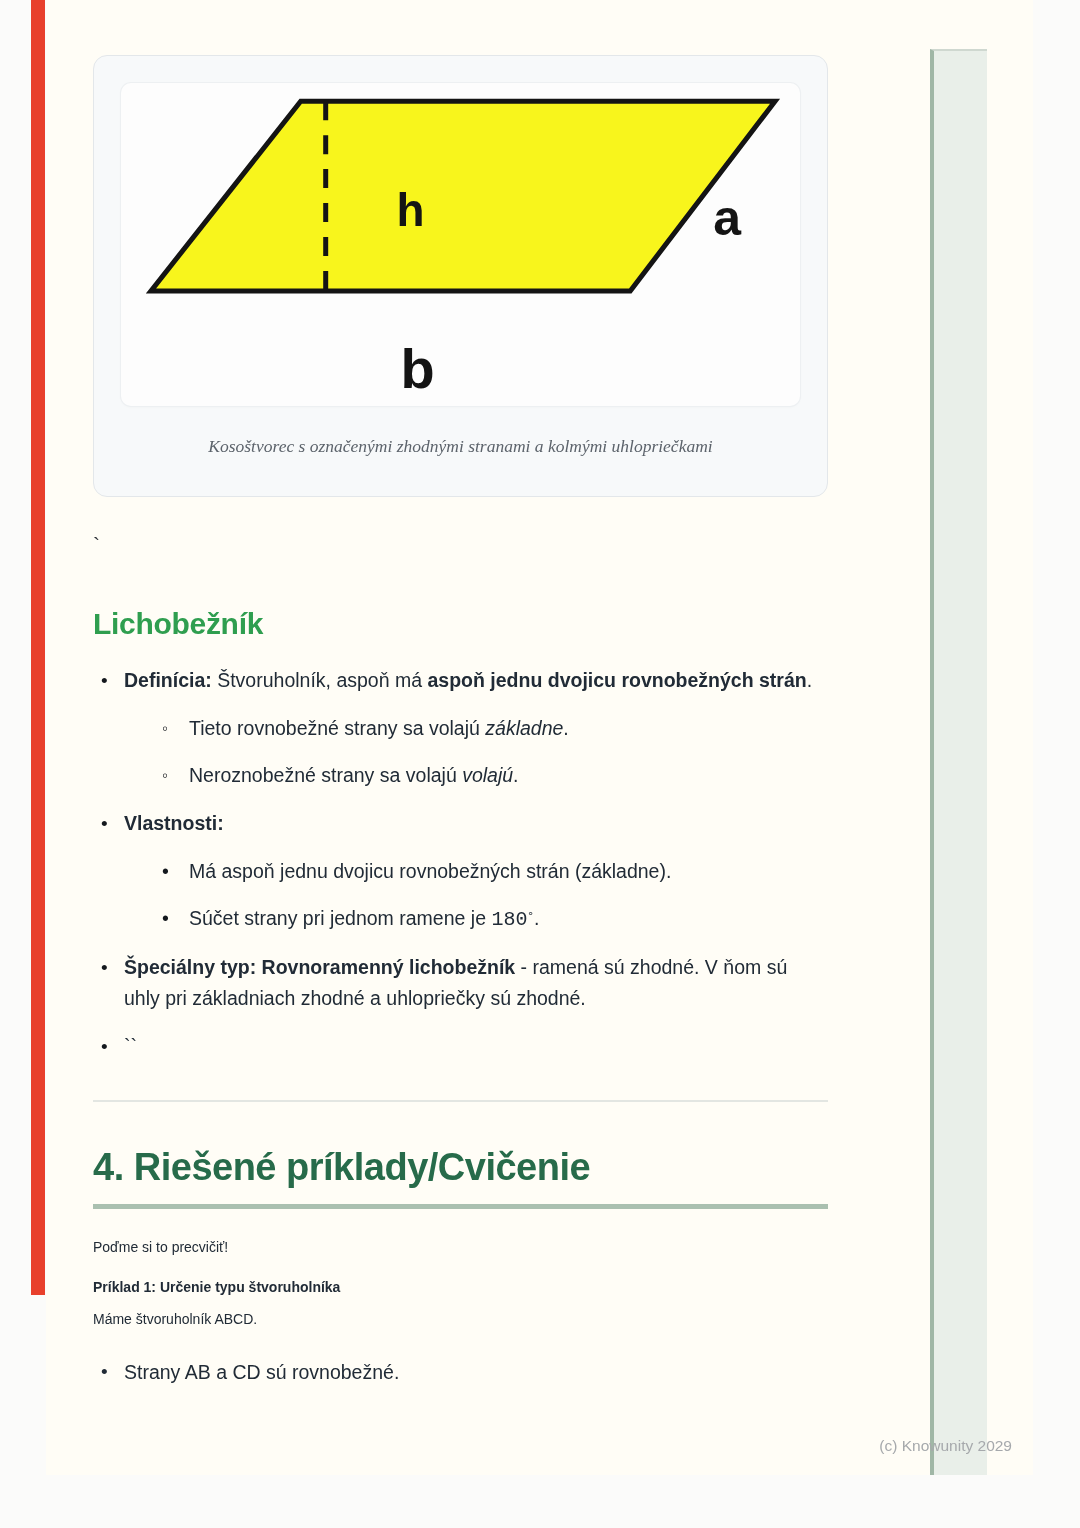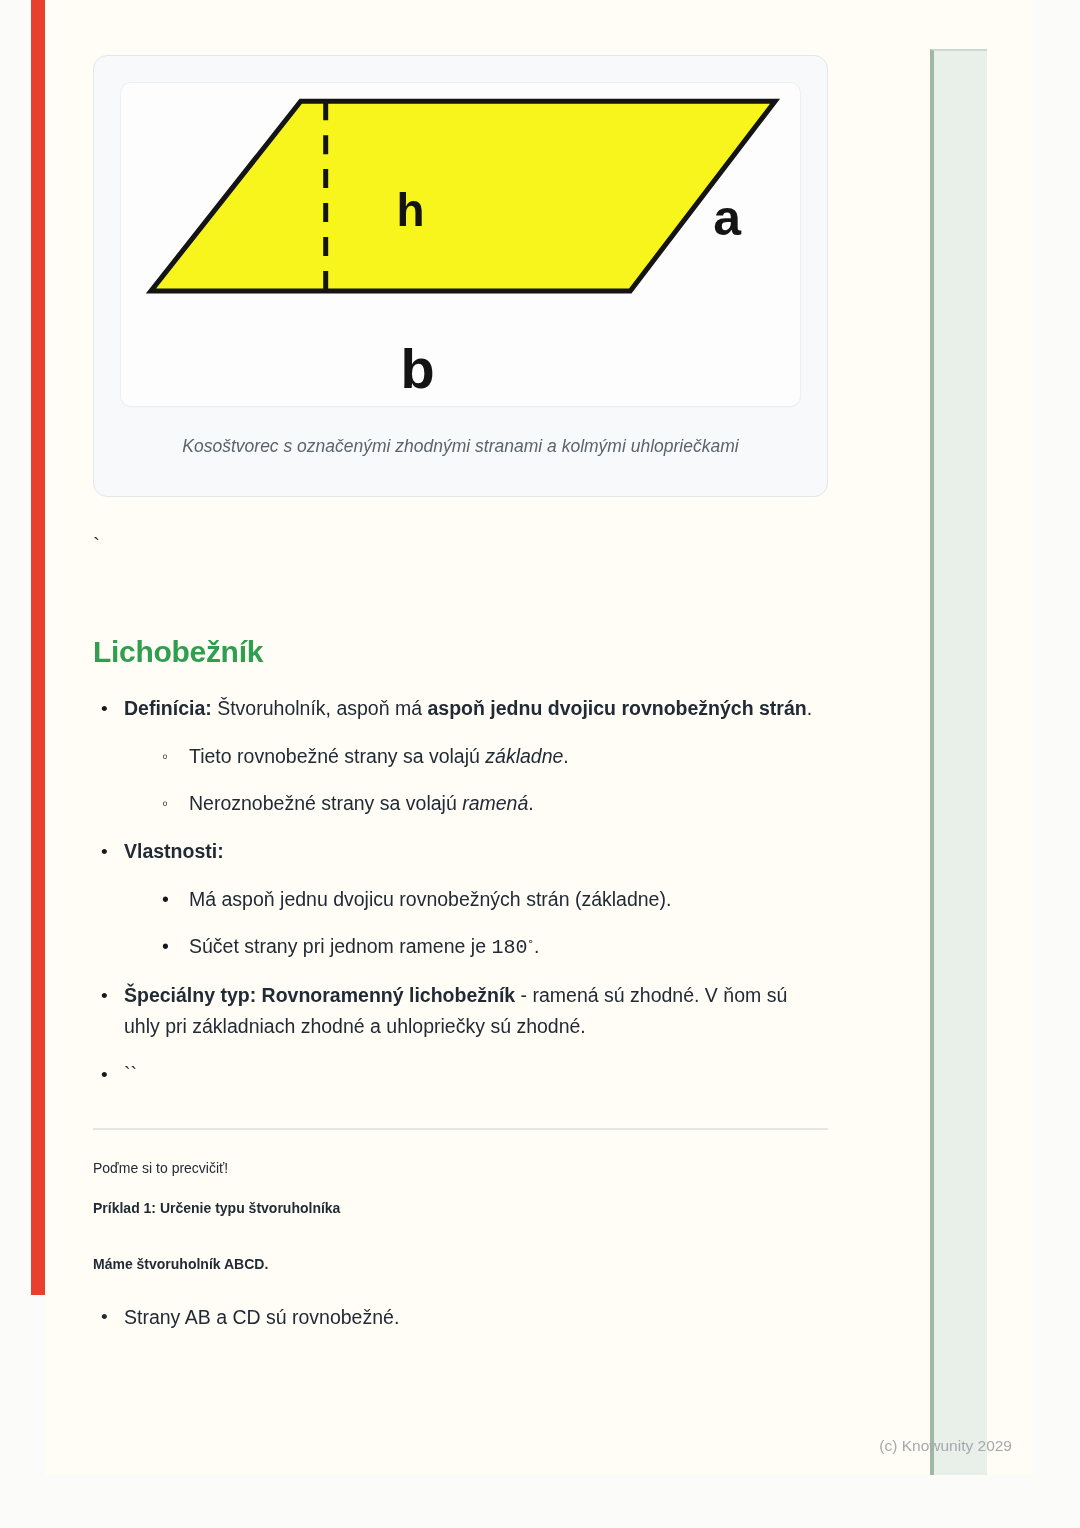--- a/index.html
+++ b/index.html
@@ -53,26 +53,27 @@
     box-shadow:0 0 0 1px #edf0f2, 0 1px 3px rgba(0,0,0,0.04);
     display:flex; align-items:center; justify-content:center;
     overflow:hidden;
   }
   .figure-caption {
     margin-top:30px;
     text-align:center;
     font-style:italic;
     font-size:17.5px;
     color:#5c636b;
+    font-family:Liberation Serif, serif;
   }
   .shape-label { font-weight:700; fill:#141414; font-family:"Liberation Sans",sans-serif; }
   
   .tick-line { margin-top:36px; font-size:21px; color:#2a2f35; height:24px; }
   h2.section-green {
-    margin-top:78px;
+    margin-top:50px;
     font-size:30px; font-weight:700;
     color:#2f9e4f;
     letter-spacing:-0.3px;
   }
   ul.main-list { list-style:none; margin-top:24px; font-size:19.5px; line-height:31px; }
   ul.main-list > li { position:relative; padding-left:31px; margin-bottom:17px; }
   ul.main-list > li > .marker {
     position:absolute; left:8px; top:0; font-size:19px; color:#14181d;
   }
   ul.sub-list { list-style:none; margin-top:17px; margin-left:34px; }
@@ -92,21 +93,21 @@
   h1.section-big {
     margin-top:44px;
     font-size:38px; font-weight:800;
     color:#276b4a;
     letter-spacing:-0.5px;
     padding-bottom:15px;
     border-bottom:5px solid #aac0b0;
   }
   p.body-line { margin-top:30px; font-size:14px; }
   p.body-line.bold { font-weight:700; margin-top:24px; }
-  p.body-line.spaced { margin-top:40px;font-weight:bold; }
+  p.body-line.spaced { margin-top:16px; }
   ul.single-list { list-style:none; margin-top:34px; font-size:19.5px; }
   ul.single-list > li { position:relative; padding-left:31px; }
   ul.single-list > li > .marker { position:absolute; left:8px; top:0; font-size:19px; }
   .copyright {
     position:absolute; top:1437px; right:68px;
     font-size:15.5px; color:#a6a9ac;
     z-index:5;
   }
 </style>
 </head>
@@ -139,21 +140,21 @@
     <li>
       <span class="marker">•</span>
       <b>Definícia:</b><span> Štvoruholník, aspoň má </span><b>aspoň jednu dvojicu rovnobežných strán</b><span>.</span>
       <ul class="sub-list">
         <li>
           <span class="marker circle">◦</span>
           <span>Tieto rovnobežné strany sa volajú </span><i>základne</i><span>.</span>
         </li>
         <li>
           <span class="marker circle">◦</span>
-          <span>Neroznobežné strany sa volajú </span><i>ramená</i><span>.</span>
+          <span>Neroznobežné strany sa volajú </span><i>volajú</i><span>.</span>
         </li>
       </ul>
     </li>
 
     <li>
       <span class="marker">•</span>
       <b>Vlastnosti:</b>
       <ul class="sub-list">
         <li>
           <span class="marker">•</span>
@@ -172,20 +173,21 @@
     </li>
 
     <li>
       <span class="marker">•</span>
       <span>``</span>
     </li>
   </ul>
 
   <hr class="thin-divider">
 
+  <h1 class="section-big">4. Riešené príklady/Cvičenie</h1>
 
   <p class="body-line">Poďme si to precvičiť!</p>
 
   <p class="body-line bold">Príklad 1: Určenie typu štvoruholníka</p>
 
   <p class="body-line spaced">Máme štvoruholník ABCD.</p>
 
   <ul class="single-list">
     <li>
       <span class="marker">•</span>

